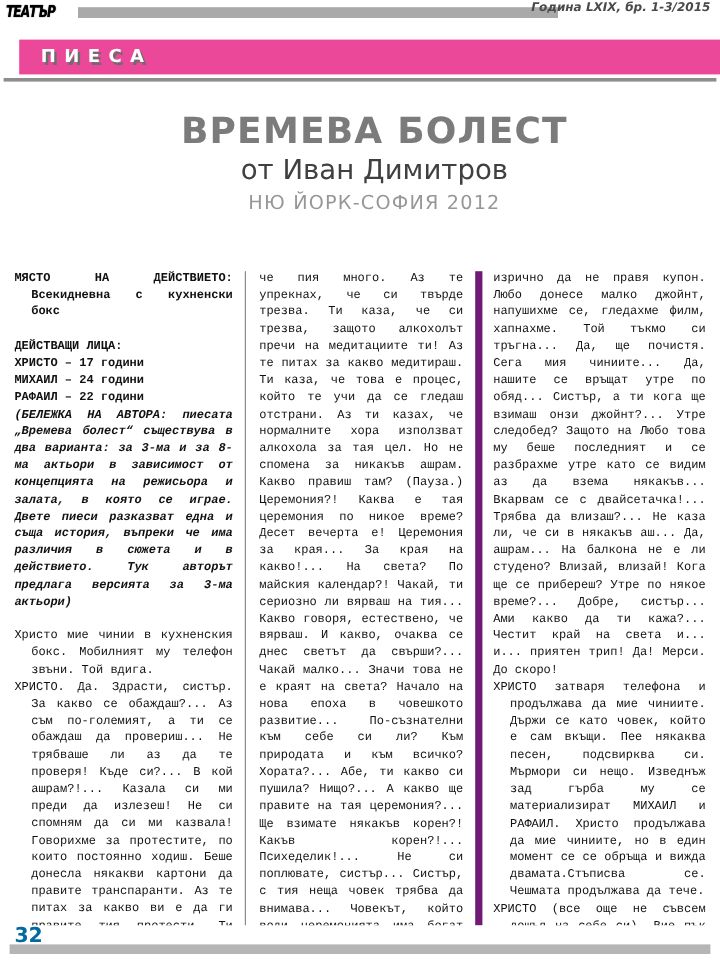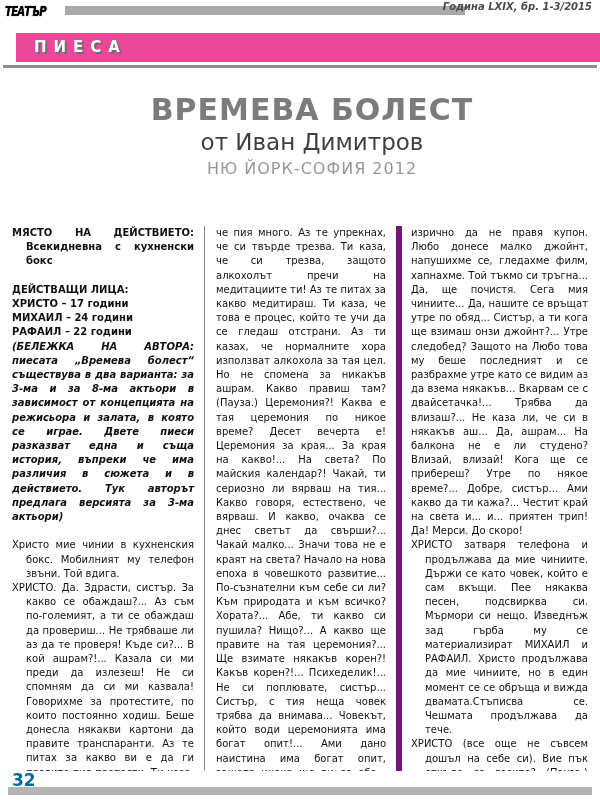--- a/index.html
+++ b/index.html
@@ -41,21 +41,21 @@
     position:absolute;left:12px;top:226px;width:576px;height:545px;
     display:flex;
   }
   .col{
     width:192px;box-sizing:border-box;overflow:hidden;
     font-size:10px;line-height:14.2px;text-align:justify;
   }
   .col-left{padding-right:10px;}
   .col-mid{border-left:1px solid #8a8a8a;padding-left:11px;padding-right:10px;}
   .col-right{border-left:6px solid #701a75;padding-left:9px;}
-  .col p{margin:0;}
+  .col p{margin:0;font-family:Liberation Mono, monospace;}
   .hang{padding-left:14px;text-indent:-14px;}
   .bold{font-weight:bold;}
   .note{font-weight:bold;font-style:italic;}
   .blank{height:14.2px;}
   
   .page-number{
     position:absolute;left:12px;top:770px;
     font-size:17px;font-weight:bold;color:#0369a1;z-index:2;
   }
   .bottom-bar{position:absolute;left:8px;top:787px;width:584px;height:8px;background:#b5b5b5;}

